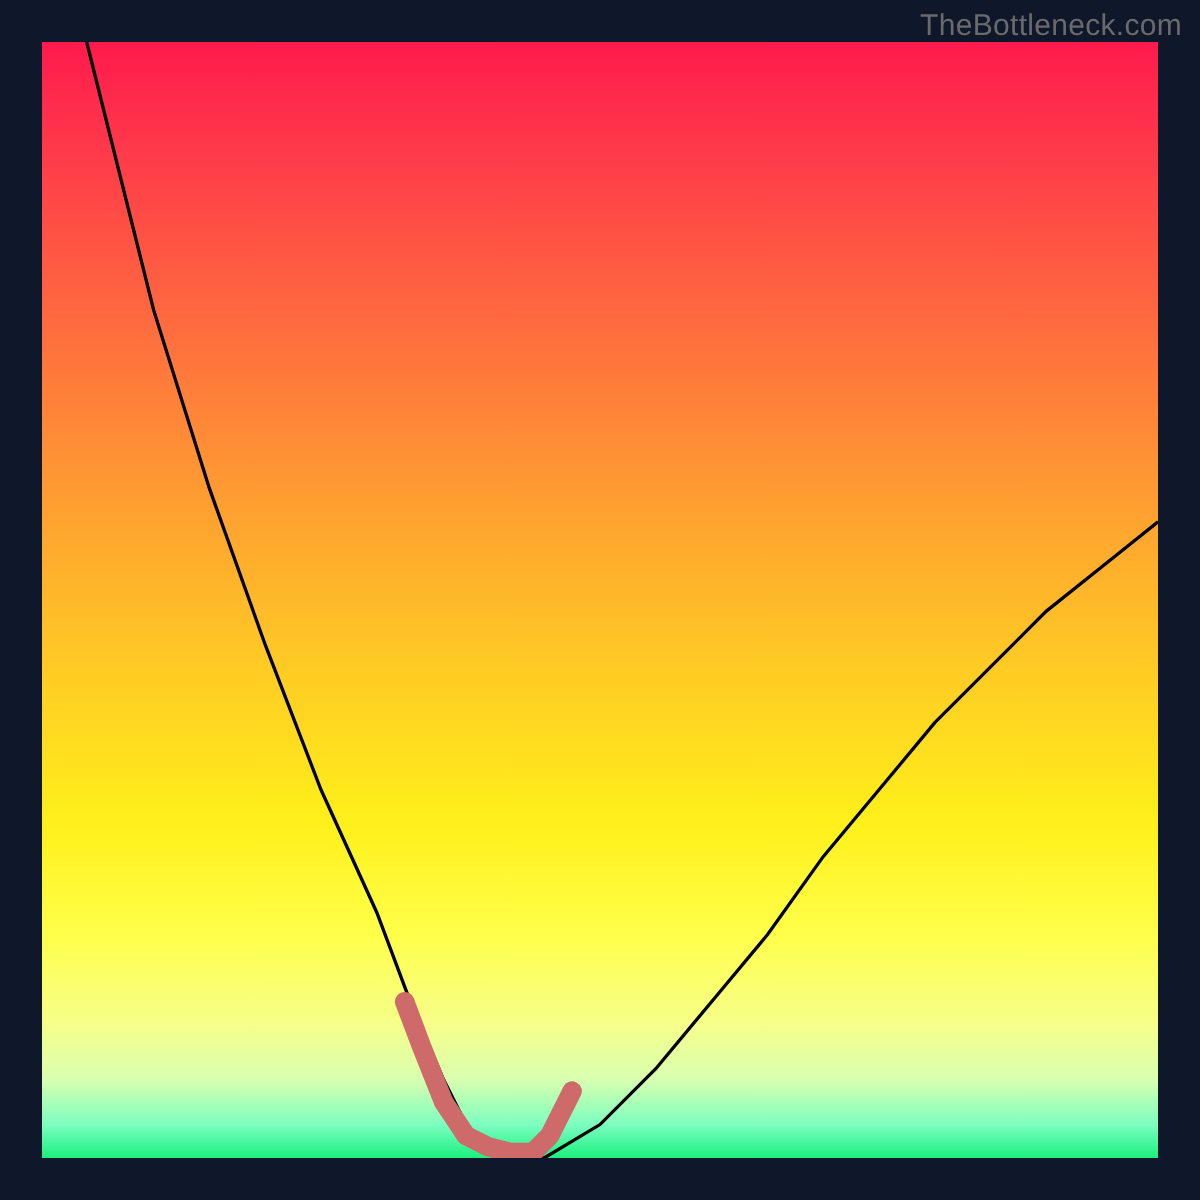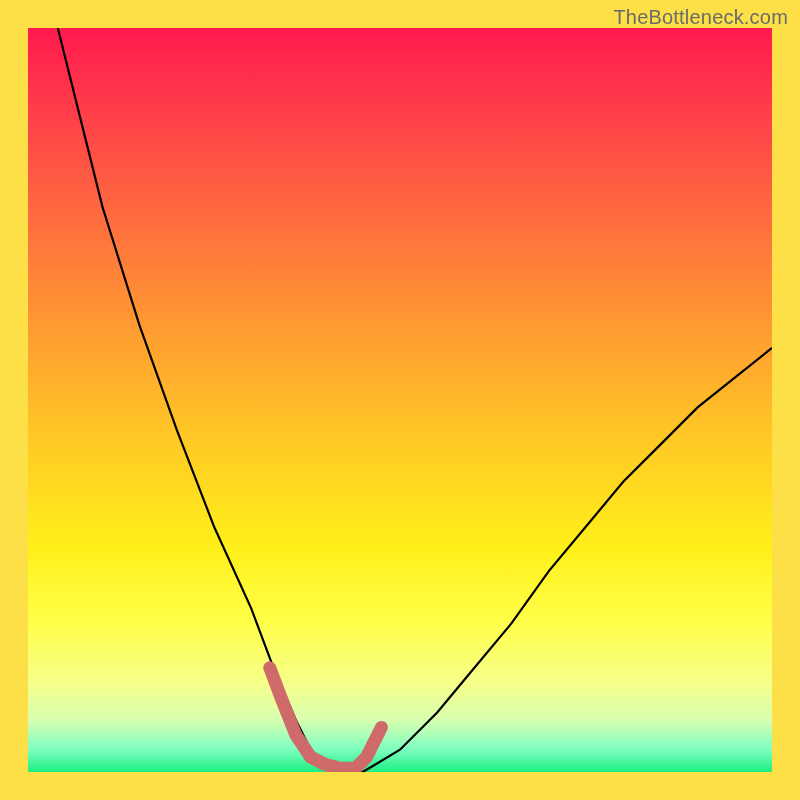--- a/index.html
+++ b/index.html
@@ -10,21 +10,21 @@
     background: #000;
     overflow: hidden;
     font-family: Arial, Helvetica, sans-serif;
   }
   .frame {
     position: absolute;
     left: 0;
     top: 0;
     width: 800px;
     height: 800px;
-    background: #fde047;
+    background: #0f172a;
   }
   .plot {
     position: absolute;
     left: 28px;
     top: 28px;
     width: 744px;
     height: 744px;
     
     background: linear-gradient(
       to bottom,

